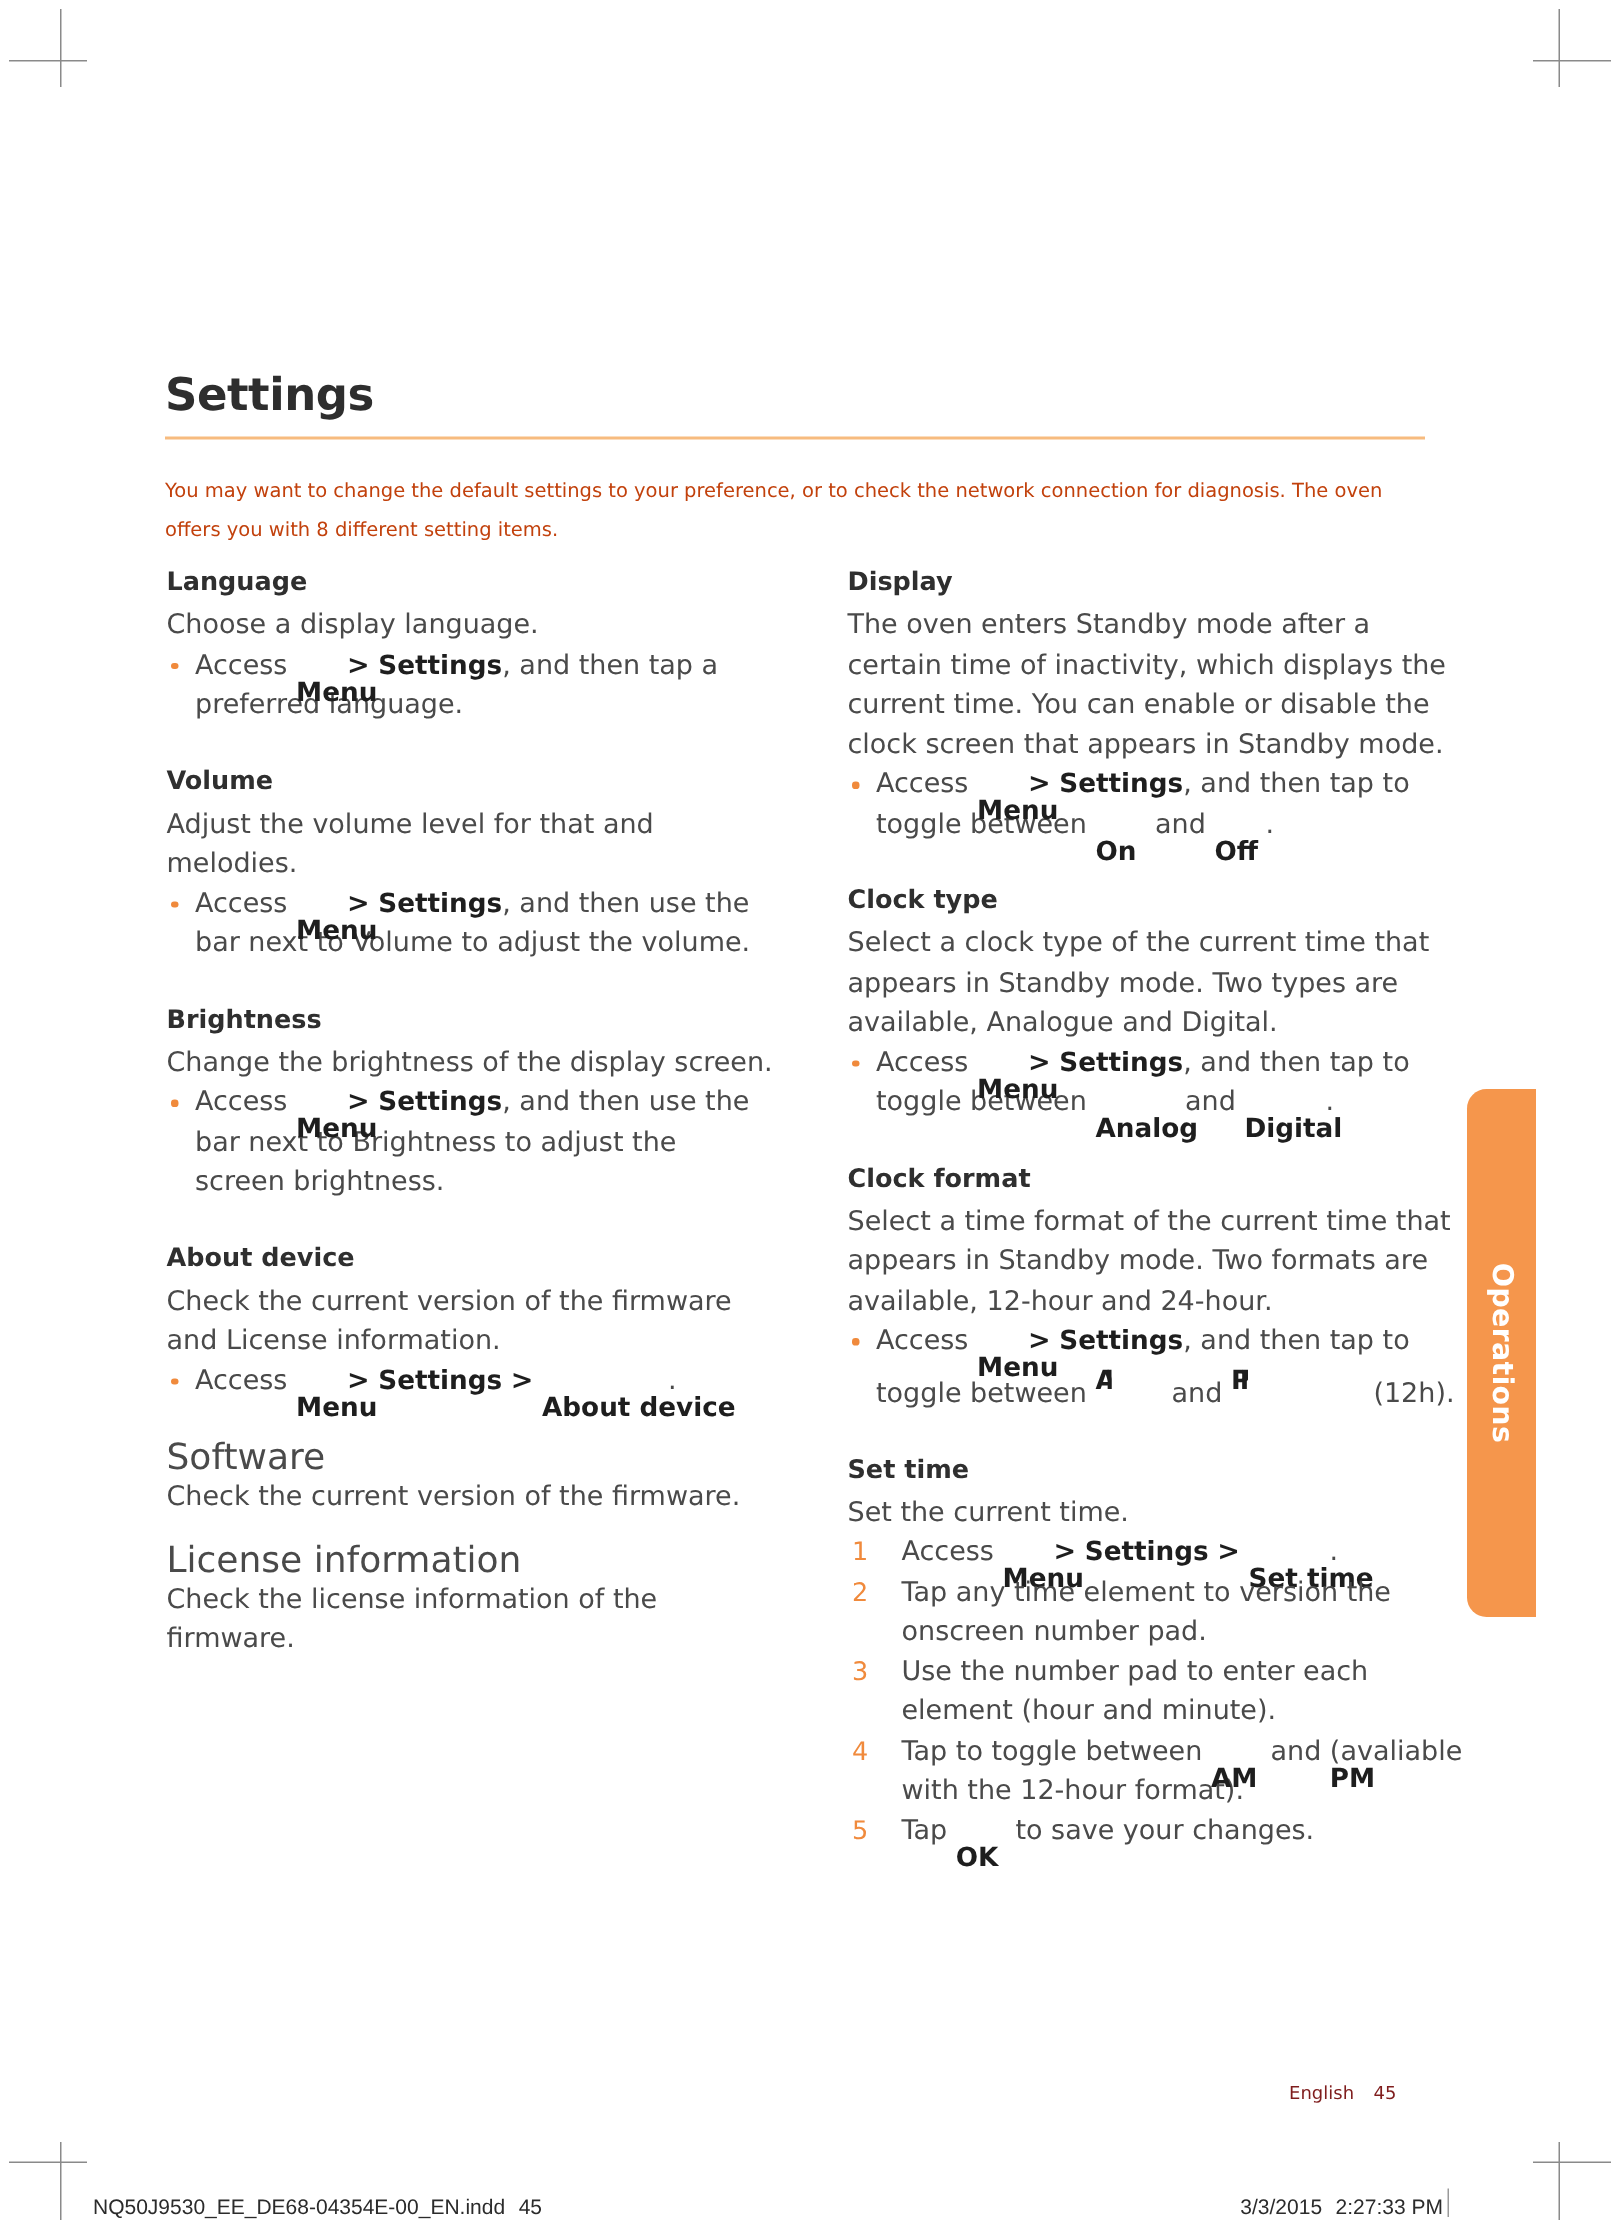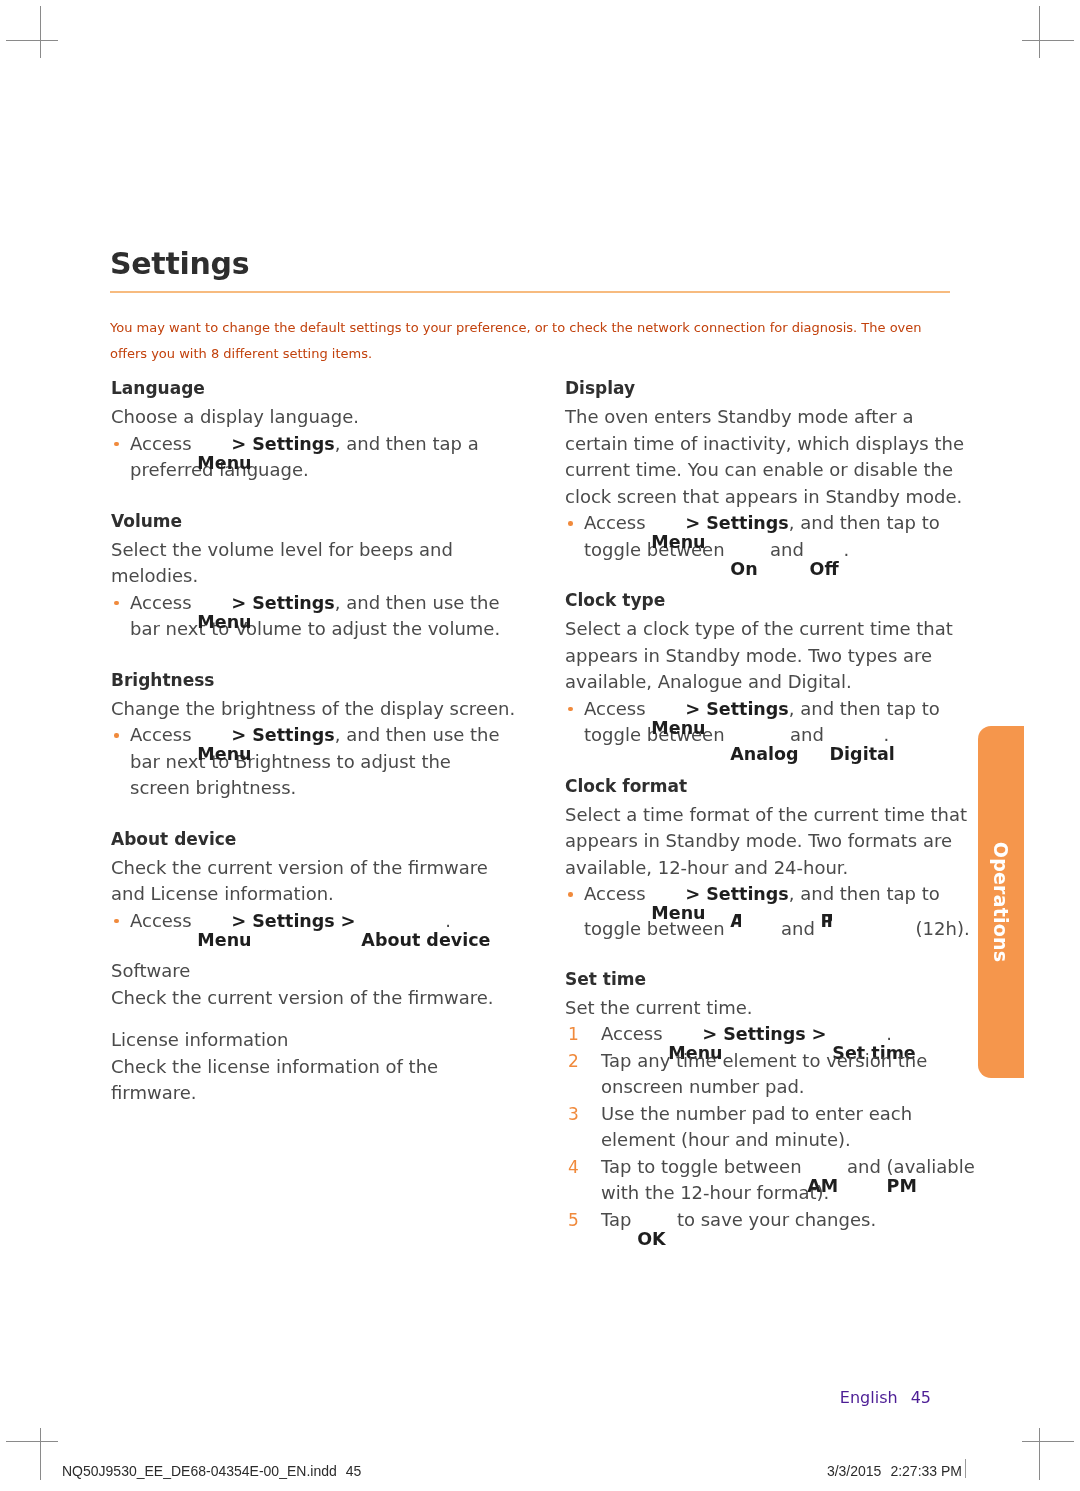--- a/index.html
+++ b/index.html
@@ -91,21 +91,21 @@
   }
   .sec-gap { height: 24px; }
   .sec-gap-sm { height: 16px; }
 
   p.body {
     margin: 0;
     line-height: 26.5px;
   }
 
   h4.sub {
-    font-size: 18px;
+    font-size: 24px;
     font-weight: normal;
     color: #4a4a4a;
     margin: 0;
     line-height: 26.5px;
   }
 
   
   ul.bullets {
     list-style: none;
     margin: 0;
@@ -203,22 +203,22 @@
     font-size: 19px;
     font-weight: bold;
     letter-spacing: 0.2px;
   }
 
   
   .folio {
     position: absolute;
     right: 93px;
     top: 1388px;
-    font-size: 16px;
-    color: #4c1d95;
+    font-size: 12px;
+    color: #7f1d1d;
   }
   .folio .lang { margin-right: 13px; }
 
   .imprint {
     position: absolute;
     top: 1463px;
     font-size: 14px;
     color: #2b2b2b;
     font-family: "Liberation Sans", sans-serif;
     white-space: nowrap;
@@ -260,21 +260,21 @@
 
     <h3 class="sec">Language</h3>
     <p class="body">Choose a display language.</p>
     <ul class="bullets">
       <li><span>Access </span><span class="ui"><span class="sq"><span>Menu</span></span><span class="pad-sm"></span></span><span class="gt">&gt;</span> <span class="ui plain">Settings</span><span>, and then tap a preferred language.</span></li>
     </ul>
 
     <div class="sec-gap"></div>
 
     <h3 class="sec">Volume</h3>
-    <p class="body">Select the volume level for beeps and melodies.</p>
+    <p class="body">Adjust the volume level for that and melodies.</p>
     <ul class="bullets">
       <li><span>Access </span><span class="ui"><span class="sq"><span>Menu</span></span><span class="pad-sm"></span></span><span class="gt">&gt;</span> <span class="ui plain">Settings</span><span>, and then use the bar next to Volume to adjust the volume.</span></li>
     </ul>
 
     <div class="sec-gap"></div>
 
     <h3 class="sec">Brightness</h3>
     <p class="body">Change the brightness of the display screen.</p>
     <ul class="bullets">
       <li><span>Access </span><span class="ui"><span class="sq"><span>Menu</span></span><span class="pad-sm"></span></span><span class="gt">&gt;</span> <span class="ui plain">Settings</span><span>, and then use the bar next to Brightness to adjust the screen brightness.</span></li>

